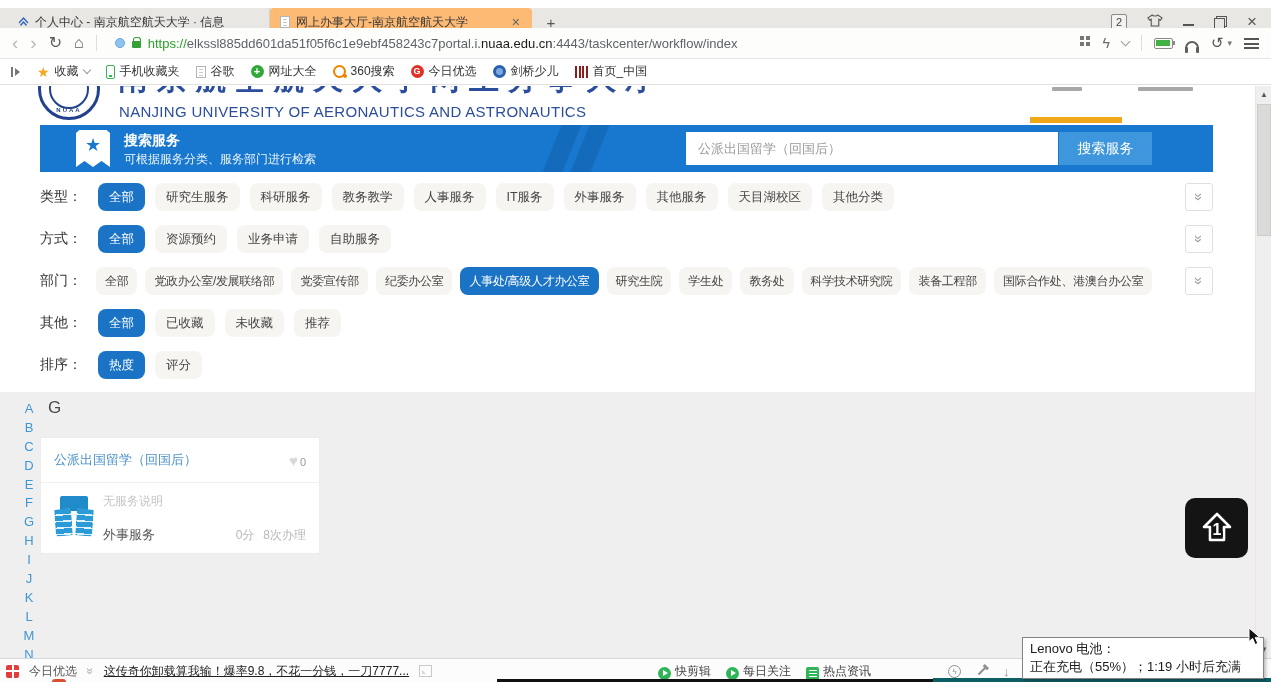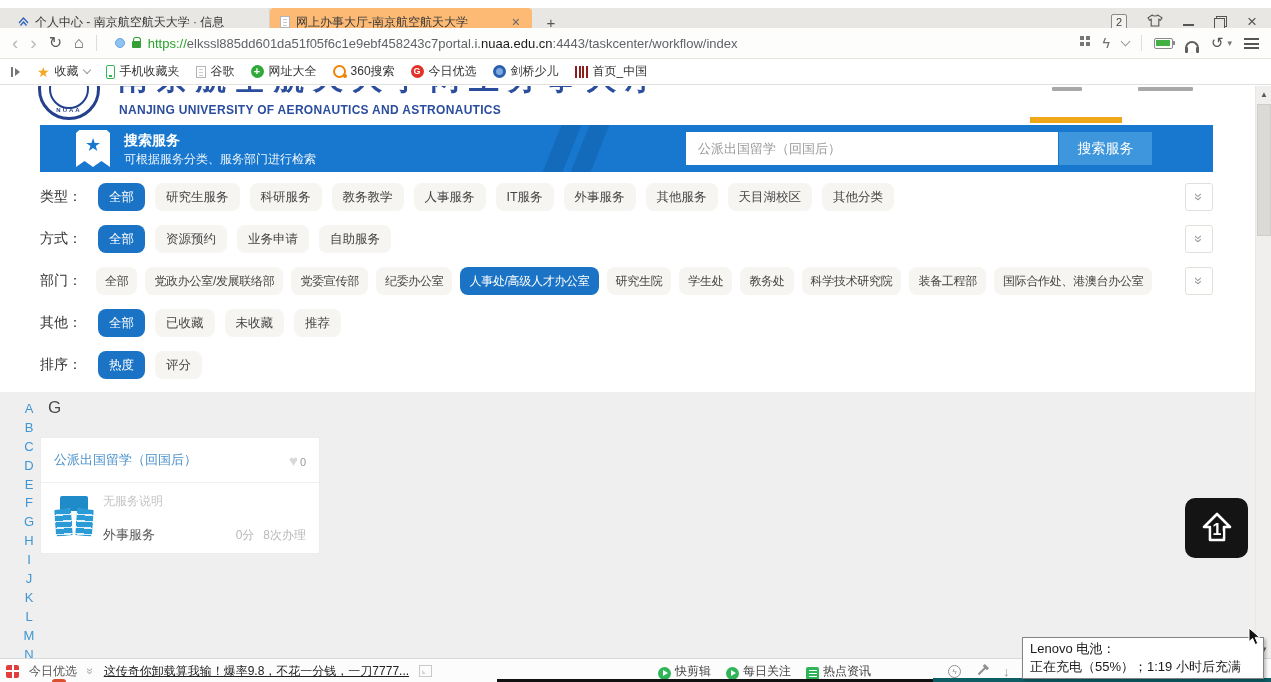--- a/index.html
+++ b/index.html
@@ -67,21 +67,21 @@
   .red-badge-icon::before{content:"G";display:block;text-align:center;font-size:9px;line-height:13px;font-weight:bold;color:#fff}
   .blue-badge-icon{width:13px;height:13px;border-radius:50%;background:#2b5fb0;position:relative}
   .blue-badge-icon::before{content:"";position:absolute;inset:3px;border-radius:50%;background:#7ea8e0}
   .flag-icon{width:13px;height:12px;background:repeating-linear-gradient(90deg,#8f1d1d 0 2px,#fff 2px 3.5px)}
   
   #pagehead{position:absolute;top:86px;left:0;right:16px;height:37px;background:#fff;overflow:hidden}
   .logo{position:absolute;left:38px;top:-28px;width:62px;height:62px;border:3px solid #24418e;border-radius:50%;background:#fff}
   .logo::before{content:"";position:absolute;inset:8px;border:2px solid #24418e;border-radius:50%}
   .logo-txt{position:absolute;left:0;right:0;bottom:4px;text-align:center;font-size:6px;letter-spacing:2px;color:#24418e;font-weight:bold}
   .cut-title{position:absolute;left:118px;top:-27px;font-size:30px;font-weight:bold;color:#2b4d9e;letter-spacing:9px;white-space:nowrap}
-  .en-name{position:absolute;left:119px;top:17px;font-size:12px;font-weight:bold;color:#2b4d9e;letter-spacing:.3px}
+  .en-name{position:absolute;left:119px;top:17px;font-size:15px;font-weight:normal;color:#2b4d9e;letter-spacing:.3px}
   .nav-sliver{position:absolute;top:1px;height:4px;background:#8b8b8b;opacity:.75;border-radius:1px}
   .tab-underline{position:absolute;top:31px;left:1030px;width:92px;height:6px;background:#f0a818}
   
   #banner{position:absolute;left:40px;top:125px;width:1173px;height:47px;background:#1878cf;overflow:hidden}
   .chv{position:absolute;top:-5px;bottom:-5px;width:20px;background:rgba(9,64,120,.22);transform:skewX(-22deg)}
   .badge{position:absolute;left:36px;top:5px;width:34px;height:37px;background:#fff;clip-path:polygon(10% 0,90% 0,100% 8%,100% 100%,75% 84%,50% 100%,25% 84%,0 100%,0 8%);display:flex;justify-content:center}
   .badge span{color:#1878cf;font-size:18px;line-height:30px}
   .bn-title{position:absolute;left:84px;top:7px;font-size:14px;font-weight:bold;color:#fff}
   .bn-sub{position:absolute;left:84px;top:26px;font-size:12px;color:rgba(255,255,255,.93)}
   #bn-input{position:absolute;left:646px;top:7px;width:372px;height:33px;border:none;outline:none;padding:0 12px;font-size:13px;color:#9b9b9b;background:#fff;font-family:inherit}

